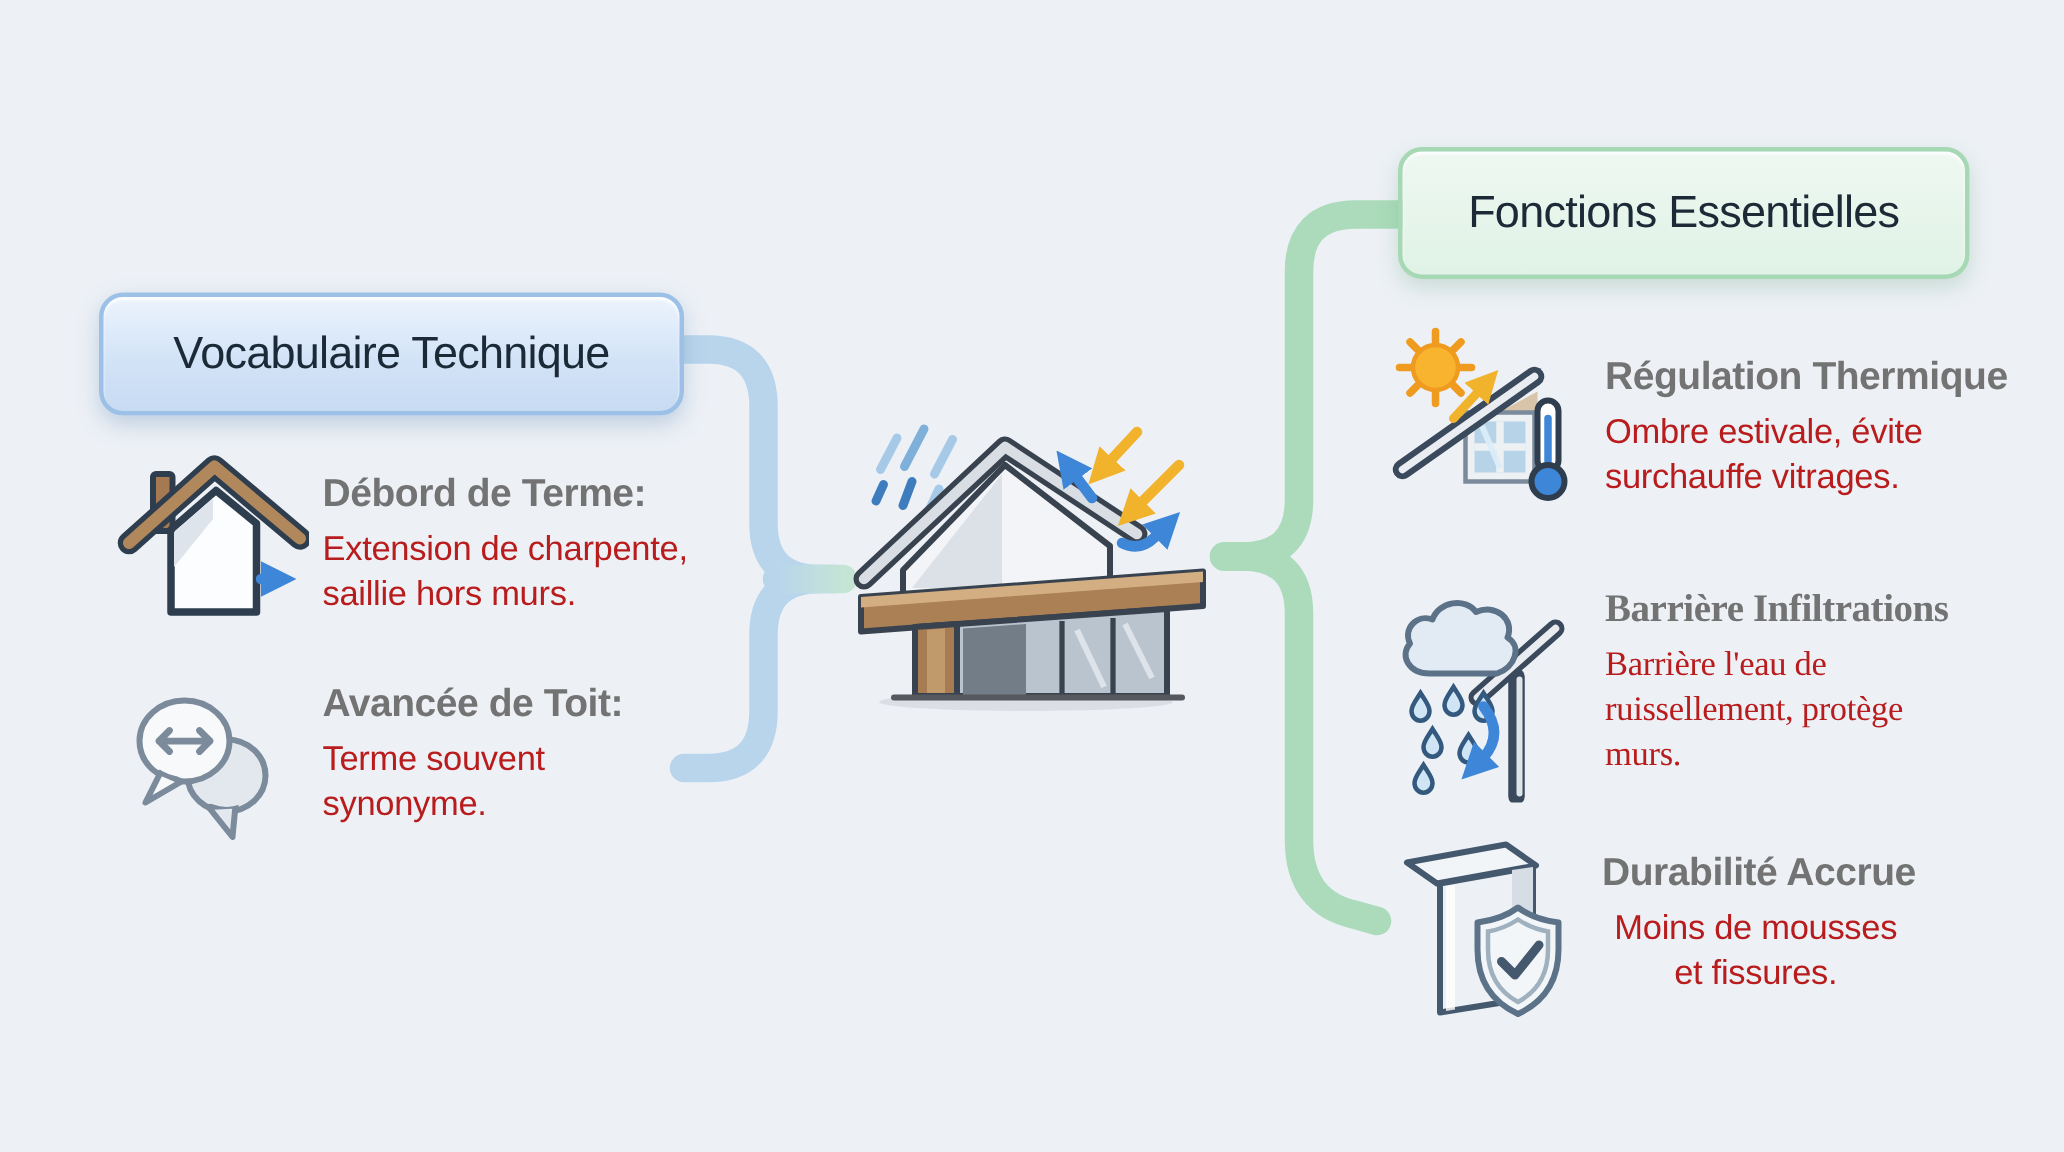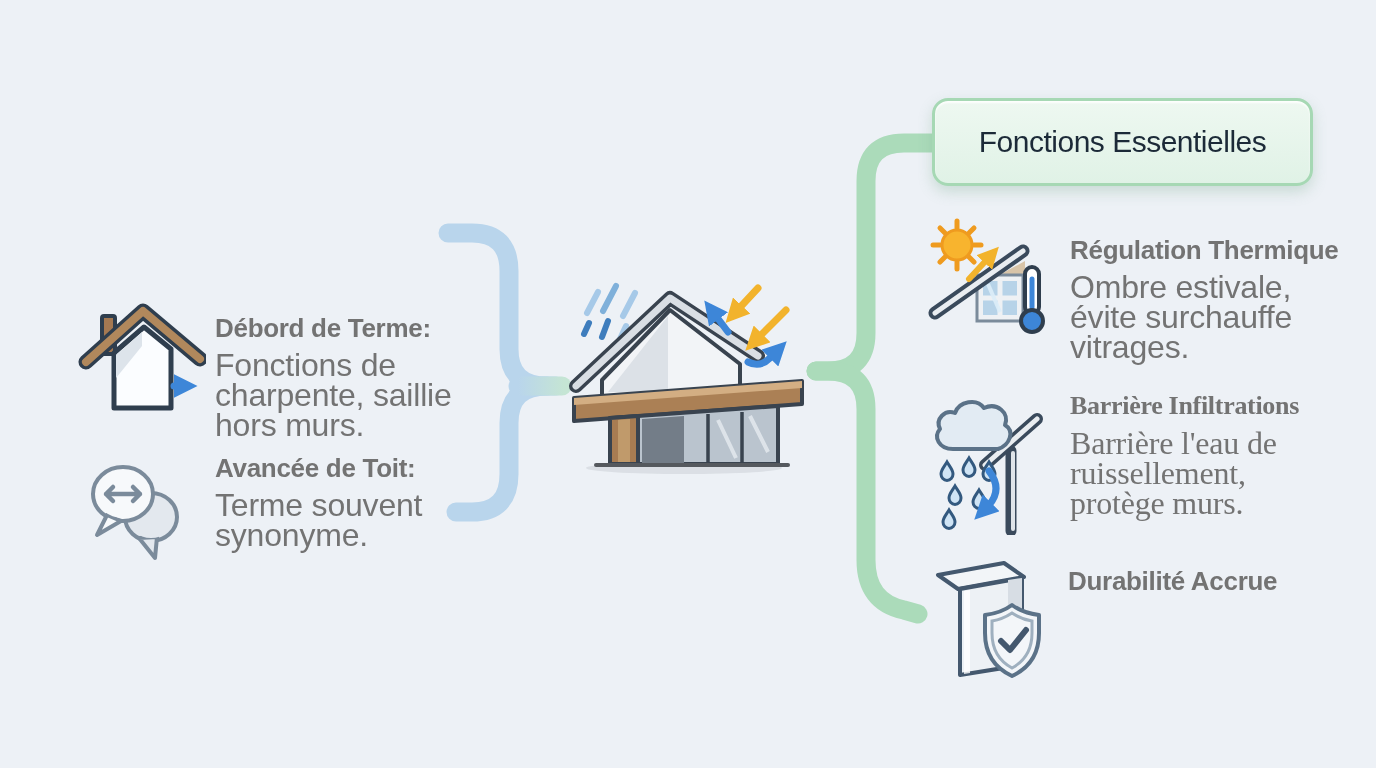--- a/index.html
+++ b/index.html
@@ -24,21 +24,21 @@
   .hdr-func{
     left:932px;top:98px;width:375px;height:82px;
     border:3px solid #a6d8b4;
     background:linear-gradient(180deg,#eef8f1 0%,#e0f2e6 100%);
     box-shadow:0 6px 14px rgba(120,170,140,.3), inset 0 2px 2px rgba(255,255,255,.9);
   }
   .item{position:absolute;z-index:2;}
   .item svg.ic{position:absolute;}
   .txt{position:absolute;}
   .item-title{font-size:26px;font-weight:bold;color:#737373;margin:0 0 6px 0;white-space:nowrap;line-height:32px;letter-spacing:-0.3px;}
-  .item-body{font-size:32px;color:#737373;margin:0;line-height:30px;letter-spacing:-0.2px;}
+  .item-body{font-size:23px;color:#b91c1c;margin:0;line-height:30px;letter-spacing:-0.2px;}
   
   #item-l1{left:78px;top:296px;width:460px;height:130px;}
   #item-l1 svg.ic{left:0;top:0;width:128px;height:122px;}
   #item-l1 .txt{left:137px;top:16px;width:300px;}
   #item-l2{left:85px;top:452px;width:420px;height:120px;}
   #item-l2 svg.ic{left:0;top:3px;width:105px;height:112px;}
   #item-l2 .txt{left:130px;top:0;width:210px;}
   #item-r1{left:925px;top:213px;width:440px;height:140px;}
   #item-r1 svg.ic{left:0;top:2px;width:132px;height:132px;}
   #item-r1 .txt{left:145px;top:21px;width:285px;}
@@ -63,20 +63,23 @@
     </defs>
     <g fill="none" stroke-linecap="round">
       <path stroke="#b9d5ec" stroke-width="19" d="M448,233 L472,233 Q509,233 509,271 L509,349 Q509,386 547,386 L556,386"></path>
       <path stroke="#b9d5ec" stroke-width="19" d="M456,512 L472,512 Q509,512 509,474 L509,423 Q509,386 547,386"></path>
       <path stroke="url(#tipGrad)" stroke-width="19" d="M518,386 L562,386"></path>
       <path stroke="#abdbba" stroke-width="19" d="M816,371 L828,371 Q866,371 866,333 L866,181 Q866,143 904,143 L933,143"></path>
       <path stroke="#abdbba" stroke-width="19" d="M816,371 L828,371 Q866,371 866,409 L866,560 Q866,602 904,610 L918,614"></path>
     </g>
   </svg>
 
+  <div class="hdr hdr-vocab">
+    <span>Vocabulaire Technique</span>
+  </div>
   <div class="hdr hdr-func">
     <span>Fonctions Essentielles</span>
   </div>
 
   <svg class="center-art" viewBox="0 0 262 198">
     <defs>
       <marker id="mhy" viewBox="0 0 10 10" refX="6" refY="5" markerWidth="3.4" markerHeight="3.4" orient="auto">
         <path d="M0,0 L10,5 L0,10 Z" fill="#f2b32c"></path>
       </marker>
       <marker id="mhb" viewBox="0 0 10 10" refX="6" refY="5" markerWidth="3.4" markerHeight="3.4" orient="auto">
@@ -124,21 +127,21 @@
       </defs>
       <rect x="24" y="20" width="13" height="38" rx="2" fill="#a57952" stroke="#2f3e4e" stroke-width="4"></rect>
       <path d="M36,57 L66,31 L93,53 L93,112 L36,112 Z" fill="#fbfdff" stroke="#2f3e4e" stroke-width="5" stroke-linejoin="round"></path>
       <path d="M38,59 L64,36 L64,50 L38,82 Z" fill="#dde4eb"></path>
       <path d="M8,66 L65,15 L122,63" fill="none" stroke="#2f3e4e" stroke-width="15" stroke-linecap="round" stroke-linejoin="round"></path>
       <path d="M8,66 L65,15 L122,63" fill="none" stroke="#b1885c" stroke-width="8" stroke-linecap="round" stroke-linejoin="round"></path>
       <path d="M96,90 L110,90" stroke="#3d86d8" stroke-width="7" stroke-linecap="round" fill="none" marker-end="url(#mlb)"></path>
     </svg>
     <div class="txt">
       <p class="item-title">Débord de Terme:</p>
-      <p class="item-body">Fonctions de charpente, saillie hors murs.</p>
+      <p class="item-body">Extension de charpente, saillie hors murs.</p>
     </div>
   </div>
 
   <div class="item" id="item-l2">
     <svg class="ic" viewBox="0 0 105 112">
       <g>
         <ellipse cx="66" cy="62" rx="26" ry="24" fill="#e3e8ee" stroke="#7b8b9b" stroke-width="4"></ellipse>
         <path d="M72,82 L70,103 L54,83 Z" fill="#e3e8ee" stroke="#7b8b9b" stroke-width="4" stroke-linejoin="round"></path>
         <ellipse cx="66" cy="62" rx="23" ry="21" fill="#e3e8ee"></ellipse>
       </g>
@@ -224,16 +227,17 @@
       <path d="M8,22 L74,10 L94,24 L28,36 Z" fill="#f2f5f8" stroke="#44586e" stroke-width="4" stroke-linejoin="round"></path>
       <path d="M30,36 L92,25 L92,112 L30,122 Z" fill="#edf1f5" stroke="#44586e" stroke-width="4" stroke-linejoin="round"></path>
       <path d="M78,27 L92,25 L92,112 L78,114 Z" fill="#d7dde4"></path>
       <path d="M34,38 L40,37 L40,120 L34,121 Z" fill="#ffffff" opacity="0.8"></path>
       <path d="M82,52 C90,58 101,61 109,62 L109,80 C109,103 97,116 82,123 C67,116 55,103 55,80 L55,62 C63,61 74,58 82,52 Z" fill="#f3f6f9" stroke="#5b7288" stroke-width="4" stroke-linejoin="round"></path>
       <path d="M82,60 C88,64 96,67 102,68 L102,80 C102,99 93,109 82,115 C71,109 62,99 62,80 L62,68 C68,67 76,64 82,60 Z" fill="none" stroke="#9fb0bf" stroke-width="3"></path>
       <path d="M71,88 L80,97 L96,77" fill="none" stroke="#44586e" stroke-width="6" stroke-linecap="round" stroke-linejoin="round"></path>
     </svg>
     <div class="txt">
       <p class="item-title">Durabilité Accrue</p>
+      <p class="item-body">Moins de mousses et fissures.</p>
     </div>
   </div>
 
 </div>
 
 </body></html>

